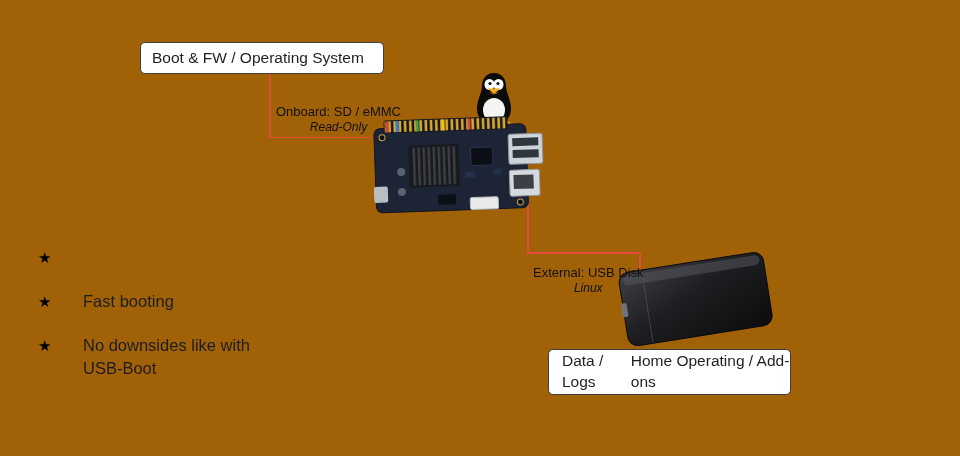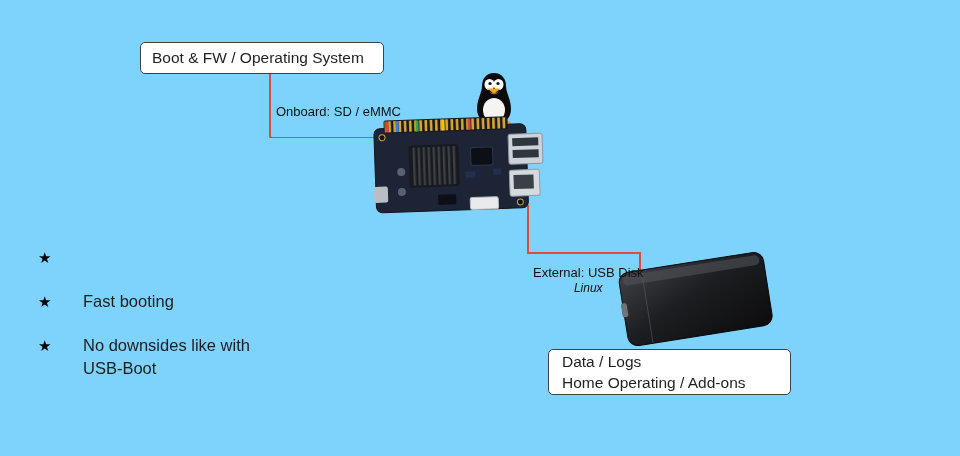--- a/index.html
+++ b/index.html
@@ -1,40 +1,40 @@
 <!DOCTYPE html>
 <html><head>
 <meta charset="utf-8">
 <style>
   html,body{margin:0;padding:0;background:#ffffff;}
   .canvas{
     position:relative;
     width:960px;height:456px;
-    background:#7dd3fc;
+    background:#a16207;
     font-family:"Liberation Sans", sans-serif;
     color:#1f1f1f;
     overflow:hidden;
   }
   .box{
     position:absolute;
     border:1.5px solid #3f4043;
     border-radius:5px;
     background:#fff;
     box-sizing:border-box;
     color:#1f1f1f;
     z-index:4;
   }
   .boot-box{
     left:140px;top:42px;width:244px;height:32px;
     display:flex;align-items:center;padding-left:11px;
     font-size:15.5px;
   }
   .data-box{
     left:548px;top:349px;width:243px;height:46px;
-    display:flex;flex-direction:column;justify-content:center;
+    display:flex;flex-direction:row;justify-content:center;
     padding-left:13px;font-size:15.5px;line-height:21px;
   }
   .line{position:absolute;background:#e04b3a;z-index:1;}
   .line.v{width:1.5px;}
   .line.h{height:1.5px;}
   .conn-label{position:absolute;z-index:4;text-align:center;}
   .conn-title{font-size:13px;line-height:16px;color:#111;}
   .conn-sub{font-size:12px;line-height:15px;font-style:italic;color:#111;}
   .bullets{
     position:absolute;left:38px;top:246px;width:270px;z-index:4;
@@ -56,20 +56,21 @@
 <div class="canvas">
 
   <div class="box boot-box">
     <span>Boot &amp; FW / Operating System</span>
   </div>
 
   <div class="line v" style="left:269px;top:73px;height:64px;"></div>
   <div class="line h" style="left:269px;top:136.5px;width:108px;"></div>
   <div class="conn-label" style="left:276px;top:104px;">
     <div class="conn-title">Onboard: SD / eMMC</div>
+    <div class="conn-sub">Read-Only</div>
   </div>
 
   <div class="tux-wrap">
     <svg width="42" height="56" viewBox="0 0 42 56">
       <path d="M21 2 C13 2 9 8 9 15 C9 22 4 28 4 38 C4 48 12 54 21 54 C30 54 38 48 38 38 C38 28 33 22 33 15 C33 8 29 2 21 2 Z" fill="#0b0b0b"></path>
       <ellipse cx="21" cy="39" rx="11" ry="12" fill="#f4f4f2"></ellipse>
       <ellipse cx="16.5" cy="13.5" rx="5" ry="5.5" fill="#ffffff"></ellipse>
       <ellipse cx="25.5" cy="13.5" rx="5" ry="5.5" fill="#ffffff"></ellipse>
       <circle cx="17" cy="12.5" r="1.6" fill="#111"></circle>
       <circle cx="25" cy="12.5" r="1.6" fill="#111"></circle>

